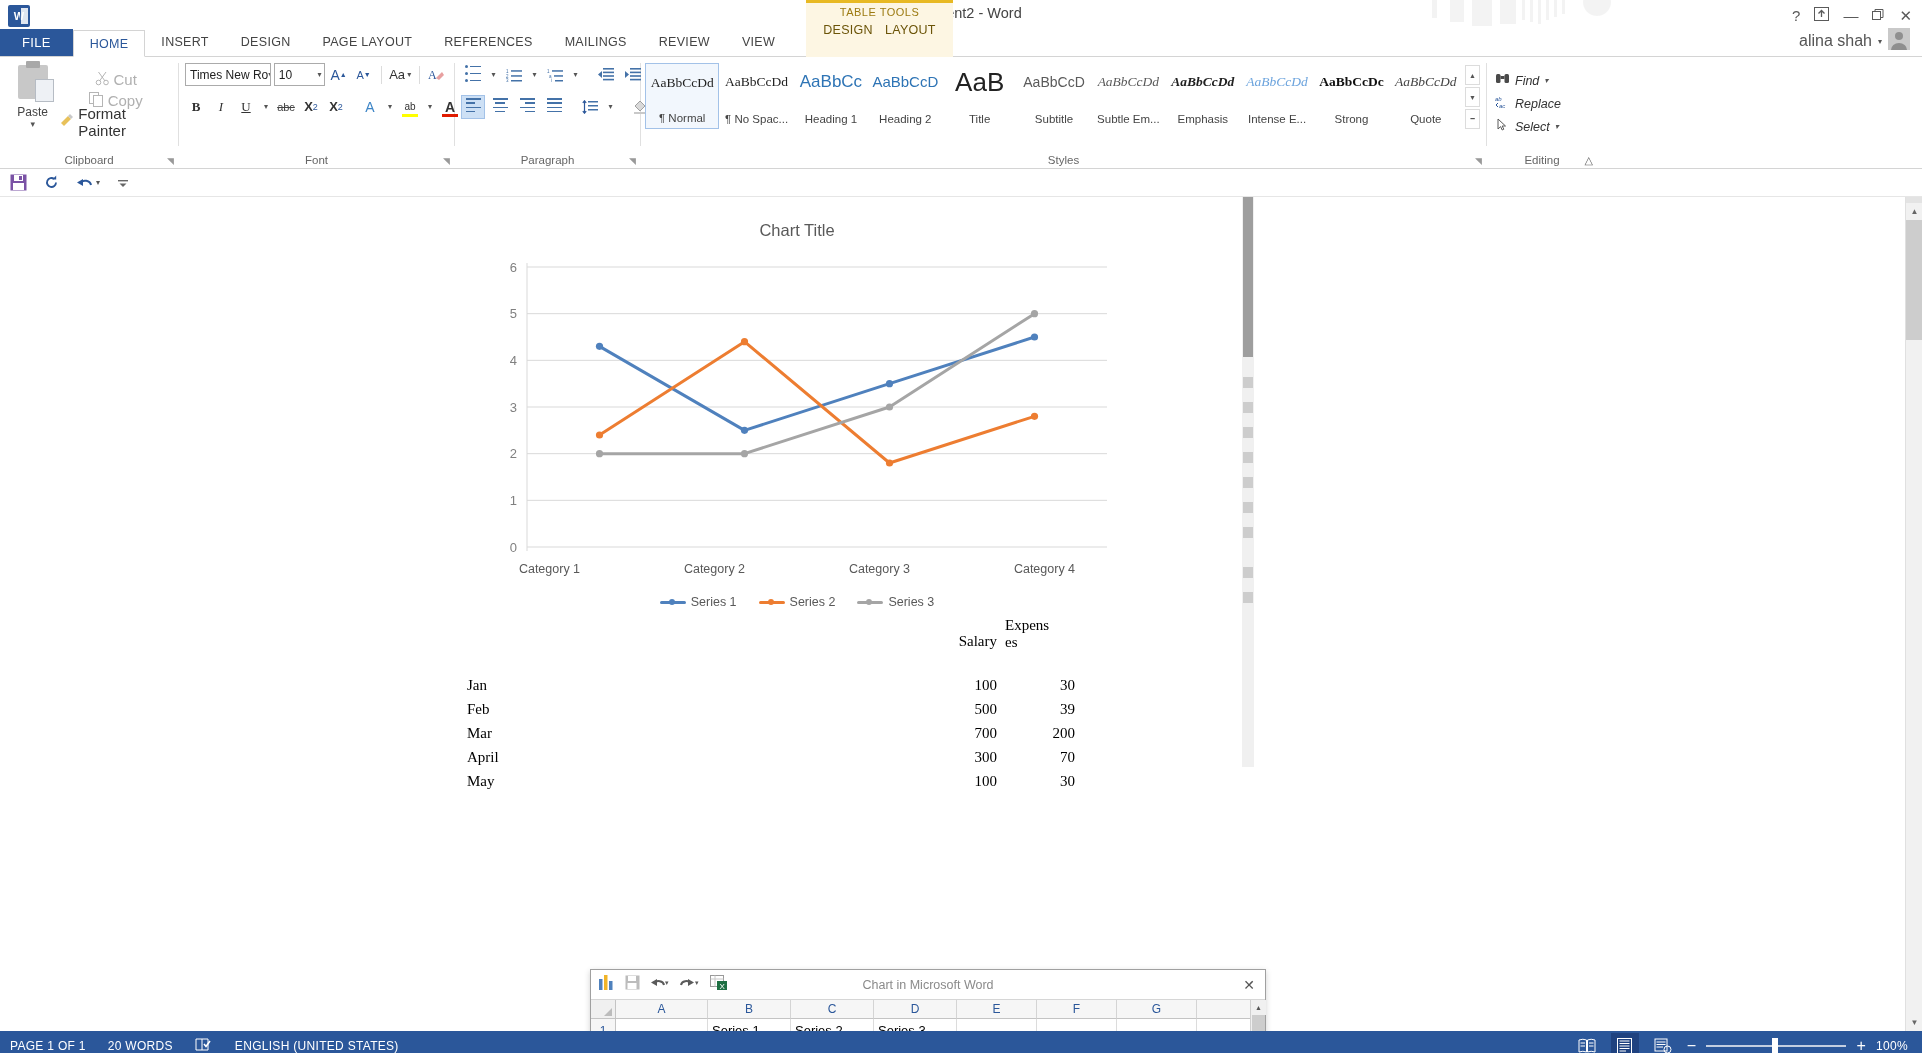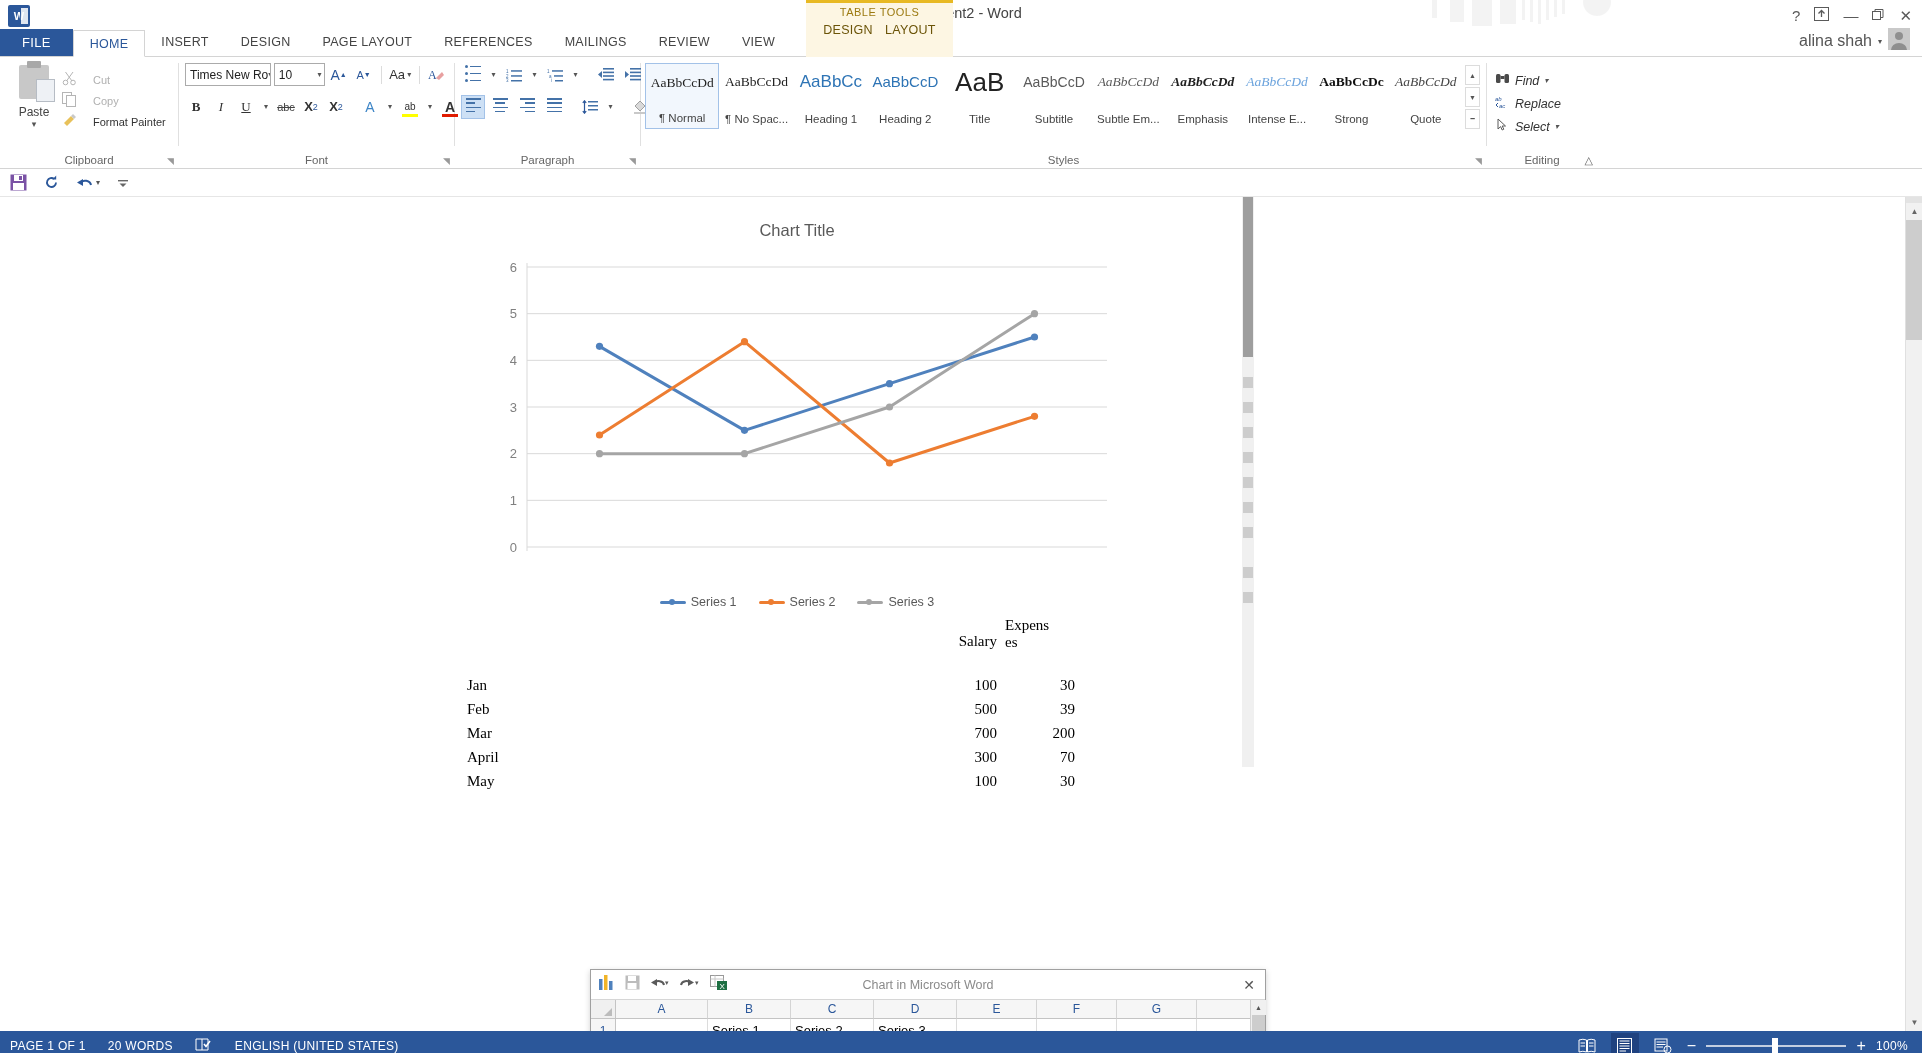--- a/index.html
+++ b/index.html
@@ -110,22 +110,22 @@
   }
   .paste-icon::after {
     content: ''; position: absolute; bottom: -3px; right: -6px;
     width: 17px; height: 21px; background: #eef1f5;
     border: 1px solid #b6bcc4;
   }
   .paste-lbl { font-size: 12px; color: #444; margin-top: 6px; }
   .paste-caret { font-size: 9px; color: #555; }
   .clip-list { padding-top: 8px; }
   .clip-item {
-    display: flex; align-items: center; gap: 16px;
-    font-size: 11px; height: 21px; color: #b0b0b0;
+    display: flex; align-items: center; gap: 4px;
+    font-size: 15px; height: 21px; color: #b0b0b0; justify-content: center;
   }
   .clip-item.enabled { color: #333; }
 
   
   .font-grp { width: 275px; }
   .frow { display: flex; align-items: center; gap: 3px; height: 27px; }
   .frow2 { margin-top: 5px; }
   .fname-box {
     width: 88px; height: 23px; border: 1px solid #ababab; background: #fff;
     font-size: 12px; color: #222; padding: 0 2px 0 4px;
@@ -881,20 +881,26 @@
             <circle cx="277.5" cy="84.66666666666666" r="3.6" fill="#ed7d31"></circle>
             <circle cx="422.5" cy="206" r="3.6" fill="#ed7d31"></circle>
             <circle cx="567.5" cy="159.33333333333334" r="3.6" fill="#ed7d31"></circle>
             <polyline points="132.5,196.66666666666669 277.5,196.66666666666669 422.5,150 567.5,56.66666666666666" fill="none" stroke="#a5a5a5" stroke-width="3" stroke-linejoin="round"></polyline>
             <circle cx="132.5" cy="196.66666666666669" r="3.6" fill="#a5a5a5"></circle>
             <circle cx="277.5" cy="196.66666666666669" r="3.6" fill="#a5a5a5"></circle>
             <circle cx="422.5" cy="150" r="3.6" fill="#a5a5a5"></circle>
             <circle cx="567.5" cy="56.66666666666666" r="3.6" fill="#a5a5a5"></circle>
           </g>
       </svg>
+      <div class="cat-row">
+        <div class="cat-lbl">Category 1</div>
+        <div class="cat-lbl">Category 2</div>
+        <div class="cat-lbl">Category 3</div>
+        <div class="cat-lbl">Category 4</div>
+      </div>
       <div class="legend">
         <div class="leg-item">
           <span class="leg-mark">
               <i style="background:#4f81bd"></i>
               <b style="background:#4f81bd"></b>
             </span>
           <span>Series 1</span>
         </div>
         <div class="leg-item">
           <span class="leg-mark">

